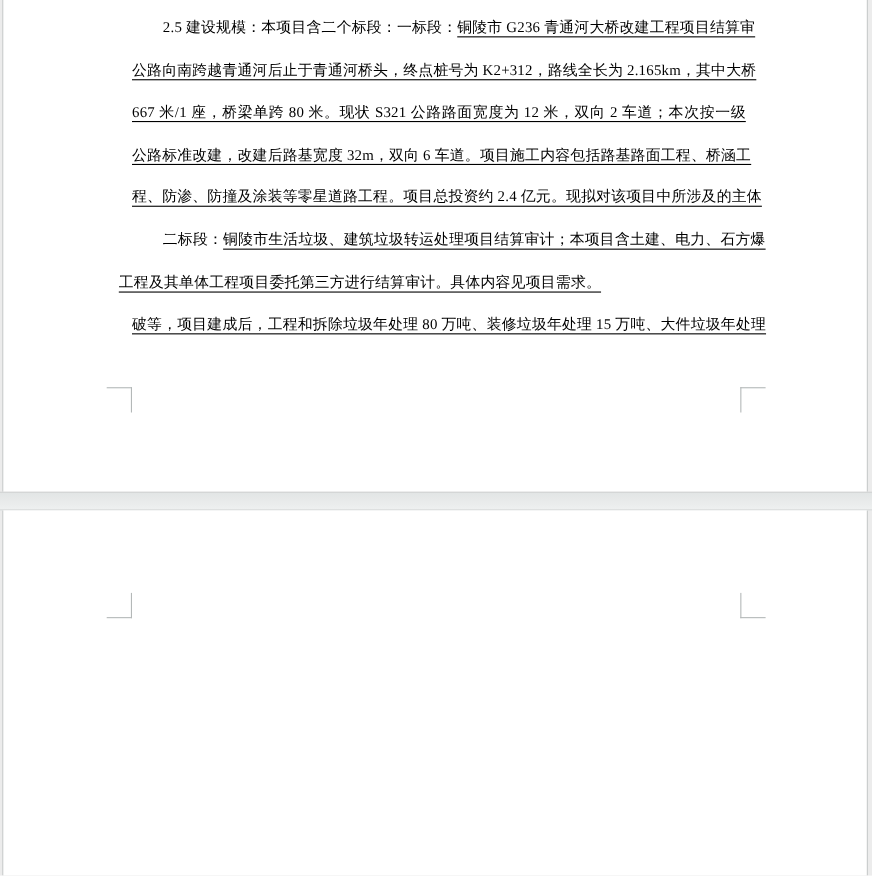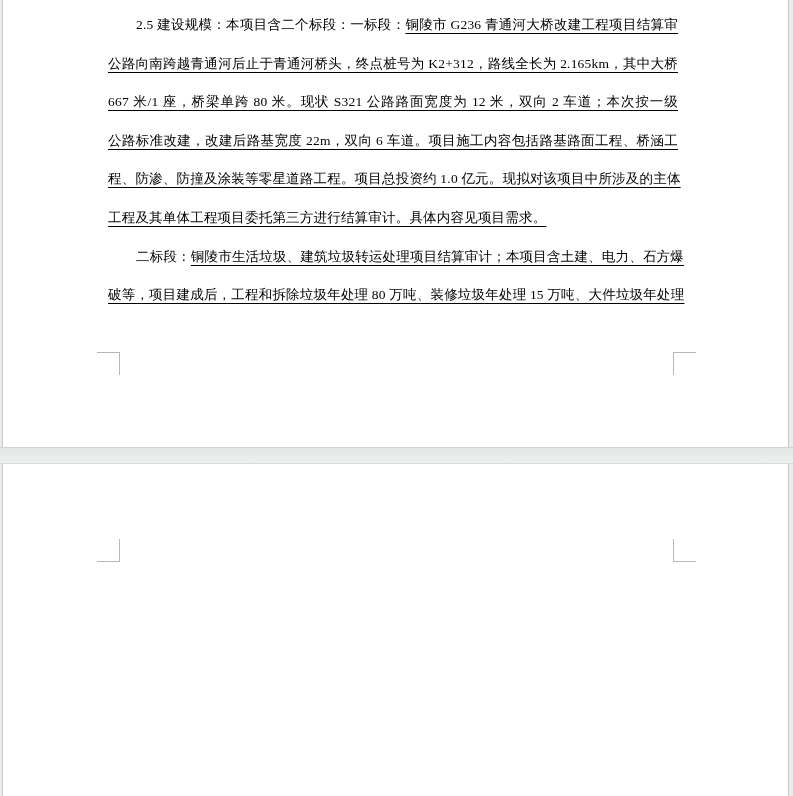--- a/index.html
+++ b/index.html
@@ -26,36 +26,36 @@
   .mark.bl{left:97px;top:352px;border-top:1px solid #b4b8b8;border-right:1px solid #b4b8b8;}
   .mark.br{left:673px;top:352px;border-top:1px solid #b4b8b8;border-left:1px solid #b4b8b8;}
   .mark.tl{left:97px;top:539px;border-bottom:1px solid #b4b8b8;border-right:1px solid #b4b8b8;}
   .mark.tr{left:673px;top:539px;border-bottom:1px solid #b4b8b8;border-left:1px solid #b4b8b8;}
   .textarea{position:absolute;left:105px;width:570px;}
   #text1{top:6px;}
   .line{
     height:38.6px;line-height:38.6px;font-size:13.5px;
     white-space:nowrap;letter-spacing:0.2px;
   }
-  .line.j{text-align:justify;text-align-last:justify;}
+  .line.j{text-align:justify;text-align-last:justify;margin-left:12px;}
   .line.indent{text-indent:28px;}
   .u{text-decoration:underline;text-underline-offset:4px;text-decoration-thickness:1px;}
 </style>
 </head>
 <body>
 
 <div id="page1" class="page">
   <div id="text1" class="textarea">
       <div class="line j indent"><span class="">2.5 建设规模：本项目含二个标段：一标段：</span><span class="u ">铜陵市 G236 青通河大桥改建工程项目结算审</span></div>
       <div class="line j"><span class="u ">公路向南跨越青通河后止于青通河桥头，终点桩号为 K2+312，路线全长为 2.165km，其中大桥</span></div>
       <div class="line j"><span class="u ">667 米/1 座，桥梁单跨 80 米。现状 S321 公路路面宽度为 12 米，双向 2 车道；本次按一级</span></div>
-      <div class="line j"><span class="u ">公路标准改建，改建后路基宽度 22m，双向 6 车道。项目施工内容包括路基路面工程、桥涵工</span></div>
-      <div class="line j"><span class="u ">程、防渗、防撞及涂装等零星道路工程。项目总投资约 1.0 亿元。现拟对该项目中所涉及的主体</span></div>
+      <div class="line j"><span class="u ">公路标准改建，改建后路基宽度 32m，双向 6 车道。项目施工内容包括路基路面工程、桥涵工</span></div>
+      <div class="line j"><span class="u ">程、防渗、防撞及涂装等零星道路工程。项目总投资约 2.4 亿元。现拟对该项目中所涉及的主体</span></div>
+      <div class="line j indent"><span class="">二标段：</span><span class="u ">铜陵市生活垃圾、建筑垃圾转运处理项目结算审计；本项目含土建、电力、石方爆</span></div>
       <div class="line"><span class="u ">工程及其单体工程项目委托第三方进行结算审计。具体内容见项目需求。</span></div>
-      <div class="line j indent"><span class="">二标段：</span><span class="u ">铜陵市生活垃圾、建筑垃圾转运处理项目结算审计；本项目含土建、电力、石方爆</span></div>
       <div class="line j"><span class="u ">破等，项目建成后，工程和拆除垃圾年处理 80 万吨、装修垃圾年处理 15 万吨、大件垃圾年处理</span></div>
     </div>
 </div>
 
 <div class="band"></div>
 
 <div id="page2" class="page">
   
 </div>
 

